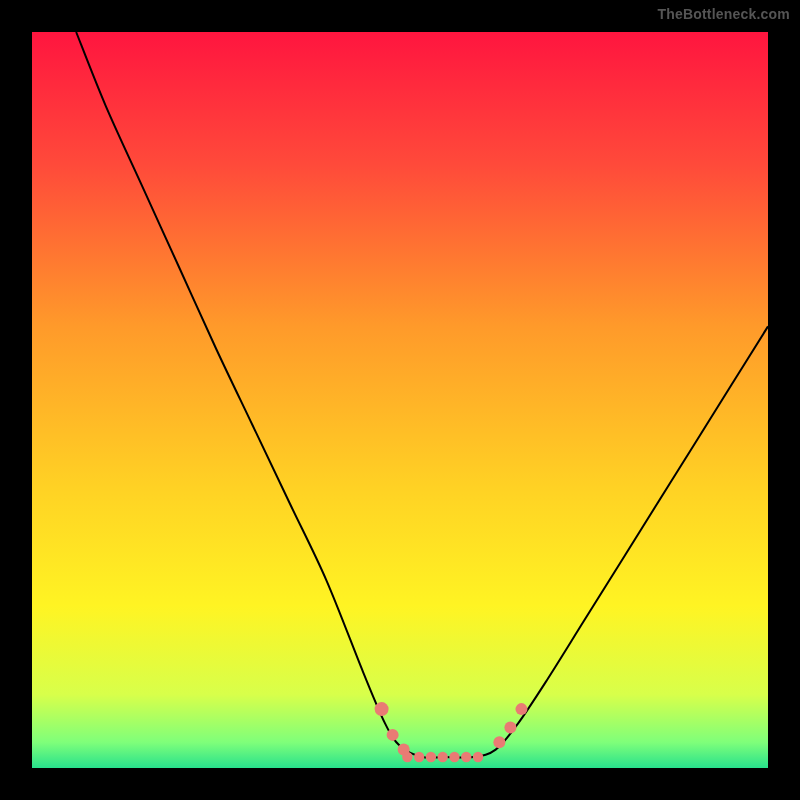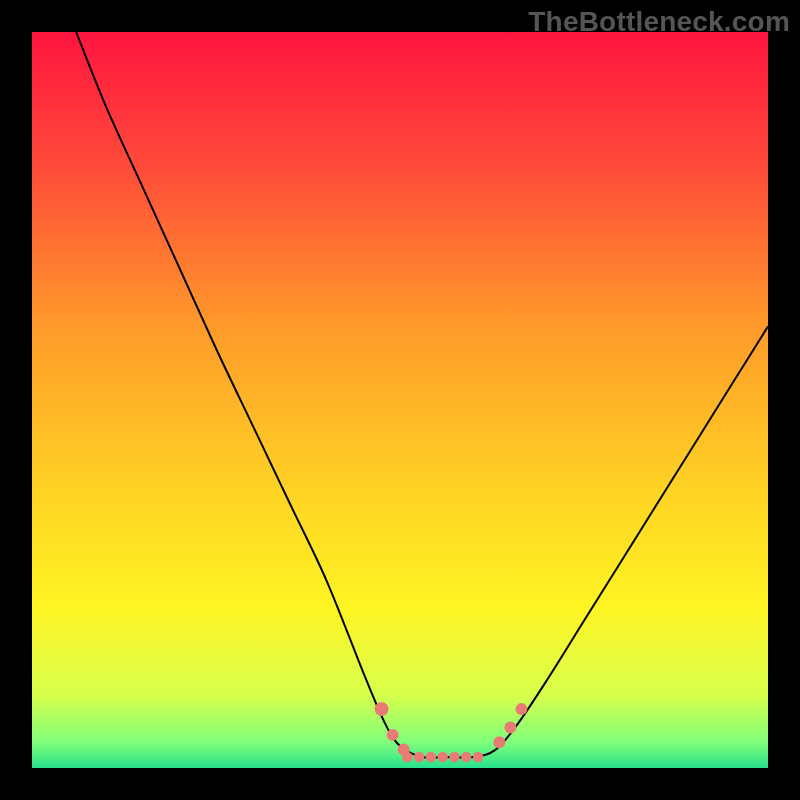--- a/index.html
+++ b/index.html
@@ -25,21 +25,21 @@
     left: 32px;
     width: 736px;
     height: 736px;
     
   }
   .watermark {
     position: absolute;
     top: 6px;
     right: 10px;
     color: #555;
-    font-size: 28px;
+    font-size: 14px;
     font-weight: 600;
     letter-spacing: 0.2px;
     user-select: none;
     text-align: right;
   }
   svg.curve {
     position: absolute;
     top: 0;
     left: 0;
     width: 736px;

